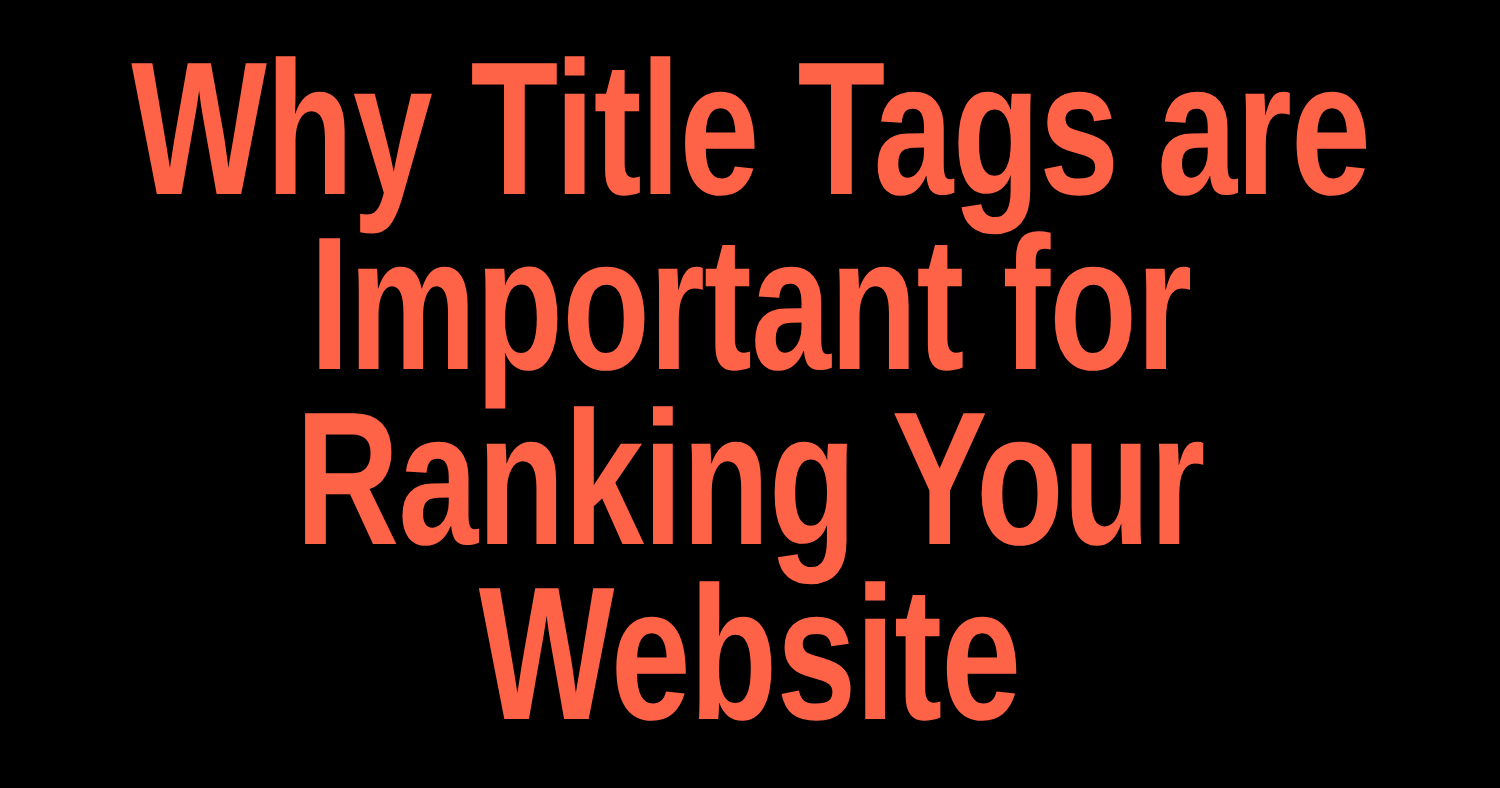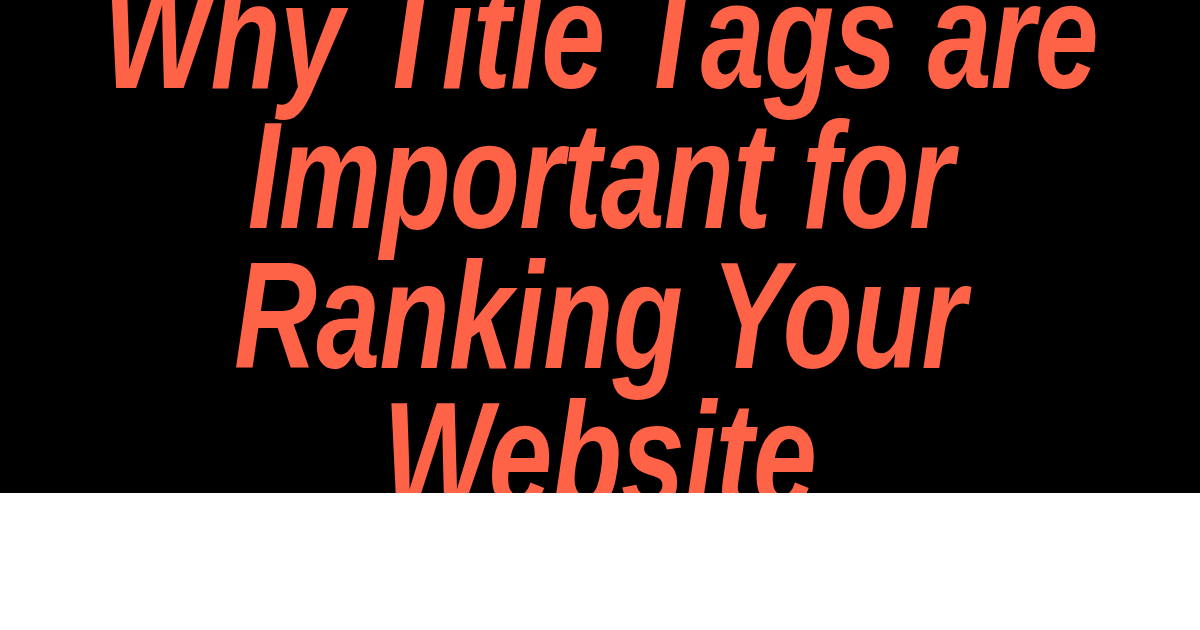--- a/index.html
+++ b/index.html
@@ -53,21 +53,21 @@
   }
 
   .headline-line.l1 { font-size: 152px; }
   .headline-line.l2 { font-size: 152px; }
   .headline-line.l3 { font-size: 152px; }
   .headline-line.l4 { font-size: 152px; }
 </style>
 </head>
 <body style="width: 1200px; height: 630px;">
 
-<div class="card" style="background: rgb(0, 0, 0); width: 1200px; height: 493px; font-style: italic;">
+<div class="card" style="background: rgb(0, 0, 0); width: 1200px; height: 630px;">
 
   <div class="headline-wrap">
 
     <span class="headline-line l1" style="color: rgb(255, 99, 71); transform: scaleX(0.7559);">Why Title Tags are</span>
 
     <span class="headline-line l2" style="color: rgb(255, 99, 71); transform: scaleX(0.7559);">Important for</span>
 
     <span class="headline-line l3" style="color: rgb(255, 99, 71); transform: scaleX(0.7559);">Ranking Your</span>
 
     <span class="headline-line l4" style="color: rgb(255, 99, 71); transform: scaleX(0.7559);">Website</span>

